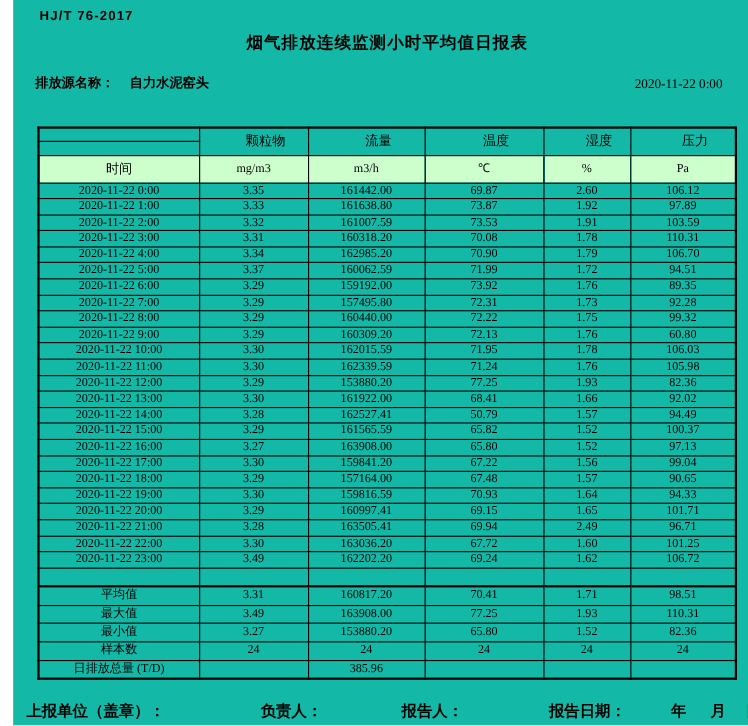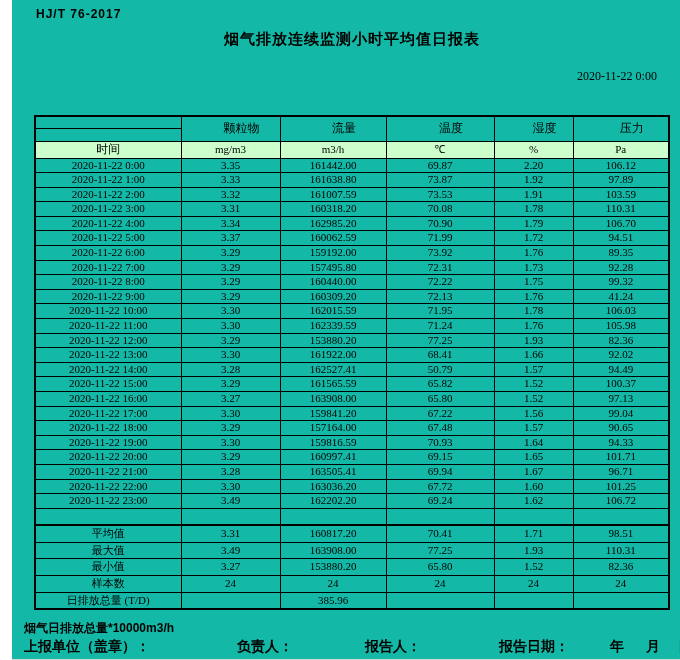--- a/index.html
+++ b/index.html
@@ -20,21 +20,21 @@
   }
   .tbl td, .tbl th {
     border:1px solid #000; text-align:center; vertical-align:middle;
     padding:0; font-size:11px; font-weight:normal; line-height:1.05;
     white-space:nowrap; overflow:hidden;
   }
   .tbl { border:2px solid #000; }
   .tbl th.colname { font-size:12px; font-family:"Liberation Sans", sans-serif;padding-left:22px; }
   .tbl thead tr.r1 { height:12px; }
   .tbl thead tr.r2 { height:13px; }
-  .tbl thead tr.units { height:17px; }
+  .tbl thead tr.units { height:25px; }
   .tbl thead tr.units td { background:#ccffcc; }
   .tbl thead tr.units td.time-hdr { font-size:12px; font-family:"Liberation Sans", sans-serif; }
   .tbl tbody.data tr { height:14.6px; }
   .tbl tr.sep { height:17px; }
   .tbl tr.sep td { border-bottom:2px solid #000; }
   .tbl tbody.summary tr { height:16.8px; }
 
   .footnote { position:absolute; top:620px; left:12px; font-size:12px; font-weight:bold; }
   .sign-row { position:absolute; top:638px; left:0; width:680px; height:16px; font-size:14px; font-weight:bold; }
   .sign-row span { position:absolute; top:0; white-space:nowrap; }
@@ -48,20 +48,23 @@
   .bottom-edge { position:absolute; bottom:0; left:0; width:680px; height:1px; background:#d9d9d9; }
 </style>
 </head>
 <body>
 
 <div class="page">
 
   <div class="std-code">HJ/T 76-2017</div>
   <div class="title">烟气排放连续监测小时平均值日报表</div>
 
+  <div class="meta-source">
+    <span>排放源名称：</span><span class="src-name">自力水泥窑头</span>
+  </div>
   <div class="meta-datetime">2020-11-22 0:00</div>
 
   <table class="tbl">
     <colgroup>
       <col style="width:146px">
         <col style="width:99px">
         <col style="width:106px">
       <col style="width:108px">
         <col style="width:79px">
         <col style="width:96px">
@@ -86,21 +89,21 @@
         <td>%</td>
         <td>Pa</td>
       </tr>
     </thead>
     <tbody class="data">
         <tr>
           <td>2020-11-22 0:00</td>
           <td>3.35</td>
           <td>161442.00</td>
           <td>69.87</td>
-          <td>2.20</td>
+          <td>2.60</td>
           <td>106.12</td>
         </tr>
         <tr>
           <td>2020-11-22 1:00</td>
           <td>3.33</td>
           <td>161638.80</td>
           <td>73.87</td>
           <td>1.92</td>
           <td>97.89</td>
         </tr>
@@ -159,21 +162,21 @@
           <td>72.22</td>
           <td>1.75</td>
           <td>99.32</td>
         </tr>
         <tr>
           <td>2020-11-22 9:00</td>
           <td>3.29</td>
           <td>160309.20</td>
           <td>72.13</td>
           <td>1.76</td>
-          <td>41.24</td>
+          <td>60.80</td>
         </tr>
         <tr>
           <td>2020-11-22 10:00</td>
           <td>3.30</td>
           <td>162015.59</td>
           <td>71.95</td>
           <td>1.78</td>
           <td>106.03</td>
         </tr>
         <tr>
@@ -254,21 +257,21 @@
           <td>160997.41</td>
           <td>69.15</td>
           <td>1.65</td>
           <td>101.71</td>
         </tr>
         <tr>
           <td>2020-11-22 21:00</td>
           <td>3.28</td>
           <td>163505.41</td>
           <td>69.94</td>
-          <td>1.67</td>
+          <td>2.49</td>
           <td>96.71</td>
         </tr>
         <tr>
           <td>2020-11-22 22:00</td>
           <td>3.30</td>
           <td>163036.20</td>
           <td>67.72</td>
           <td>1.60</td>
           <td>101.25</td>
         </tr>
@@ -328,21 +331,20 @@
           <td>日排放总量 (T/D)</td>
           <td></td>
           <td>385.96</td>
           <td></td>
           <td></td>
           <td></td>
         </tr>
       </tbody>
   </table>
 
-  <div class="footnote">烟气日排放总量*10000m3/h</div>
 
   <div class="sign-row">
     <span class="lab-unit">上报单位（盖章）：</span>
     <span class="lab-resp">负责人：</span>
     <span class="lab-reporter">报告人：</span>
     <span class="lab-date">报告日期：</span>
     <span class="lab-year">年</span>
     <span class="lab-month">月</span>
     <span class="lab-day">日</span>
   </div>

